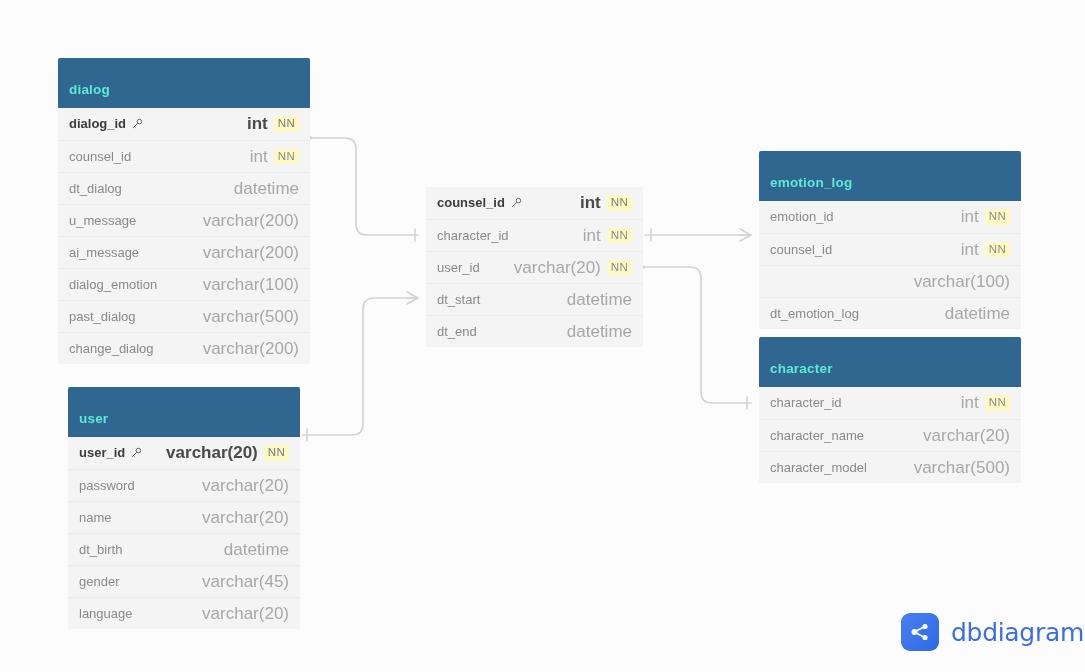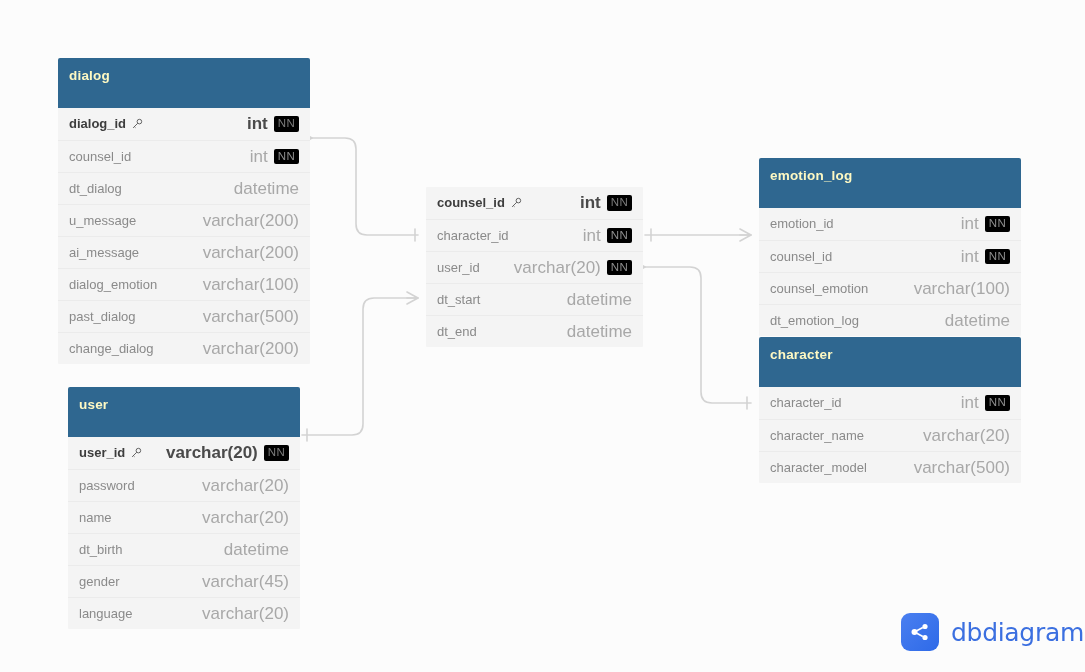--- a/index.html
+++ b/index.html
@@ -44,27 +44,27 @@
   
   .table-node {
     position: absolute;
     border-radius: 2px;
     overflow: hidden;
     box-shadow: 0 0 0 0 rgba(0,0,0,0);
     background: #f4f4f4;
   }
   .table-header {
     background: #2f6790;
-    color: #fef9c3;
+    color: #5eead4;
     font-size: 13.5px;
     font-weight: bold;
     letter-spacing: 0.2px;
     height: 50px;
     line-height: 32px;
-    padding: 2px 11px;
+    padding: 16px 11px;
     box-sizing: border-box;
     white-space: nowrap;
   }
   .table-body {
     background: #f4f4f4;
     padding: 0;
   }
   .field-row {
     height: 32px;
     line-height: 32px;
@@ -103,21 +103,21 @@
   }
   .field-type {
     color: #a8a8a8;
     font-size: 17px;
   }
   .field-row.pk .field-type {
     color: #4a4a4a;
     font-weight: bold;
   }
   .nn-badge {
-    background: #000000;
+    background: #fef9c3;
     color: #8d8d8d;
     font-size: 11.5px;
     font-weight: normal;
     border-radius: 2px;
     padding: 2px 4px;
     line-height: 1;
     letter-spacing: 0.3px;
   }
   .field-row.pk .nn-badge {
     color: #7b7b7b;
@@ -410,21 +410,21 @@
           <span>dt_end</span>
         </span>
         <span class="spacer"></span>
         <span class="field-meta">
           <span class="field-type">datetime</span>
         </span>
       </div>
     </div>
   </div>
 
-  <div class="table-node" style="left:759px; top:158px; width:262px;">
+  <div class="table-node" style="left:759px; top:151px; width:262px;">
     <div class="table-header">emotion_log</div>
     <div class="table-body">
       <div class="field-row">
         <span class="field-name">
           <span>emotion_id</span>
         </span>
         <span class="spacer"></span>
         <span class="field-meta">
           <span class="field-type">int</span>
           <span class="nn-badge">NN</span>
@@ -434,23 +434,20 @@
         <span class="field-name">
           <span>counsel_id</span>
         </span>
         <span class="spacer"></span>
         <span class="field-meta">
           <span class="field-type">int</span>
           <span class="nn-badge">NN</span>
         </span>
       </div>
       <div class="field-row">
-        <span class="field-name">
-          <span>counsel_emotion</span>
-        </span>
         <span class="spacer"></span>
         <span class="field-meta">
           <span class="field-type">varchar(100)</span>
         </span>
       </div>
       <div class="field-row">
         <span class="field-name">
           <span>dt_emotion_log</span>
         </span>
         <span class="spacer"></span>

